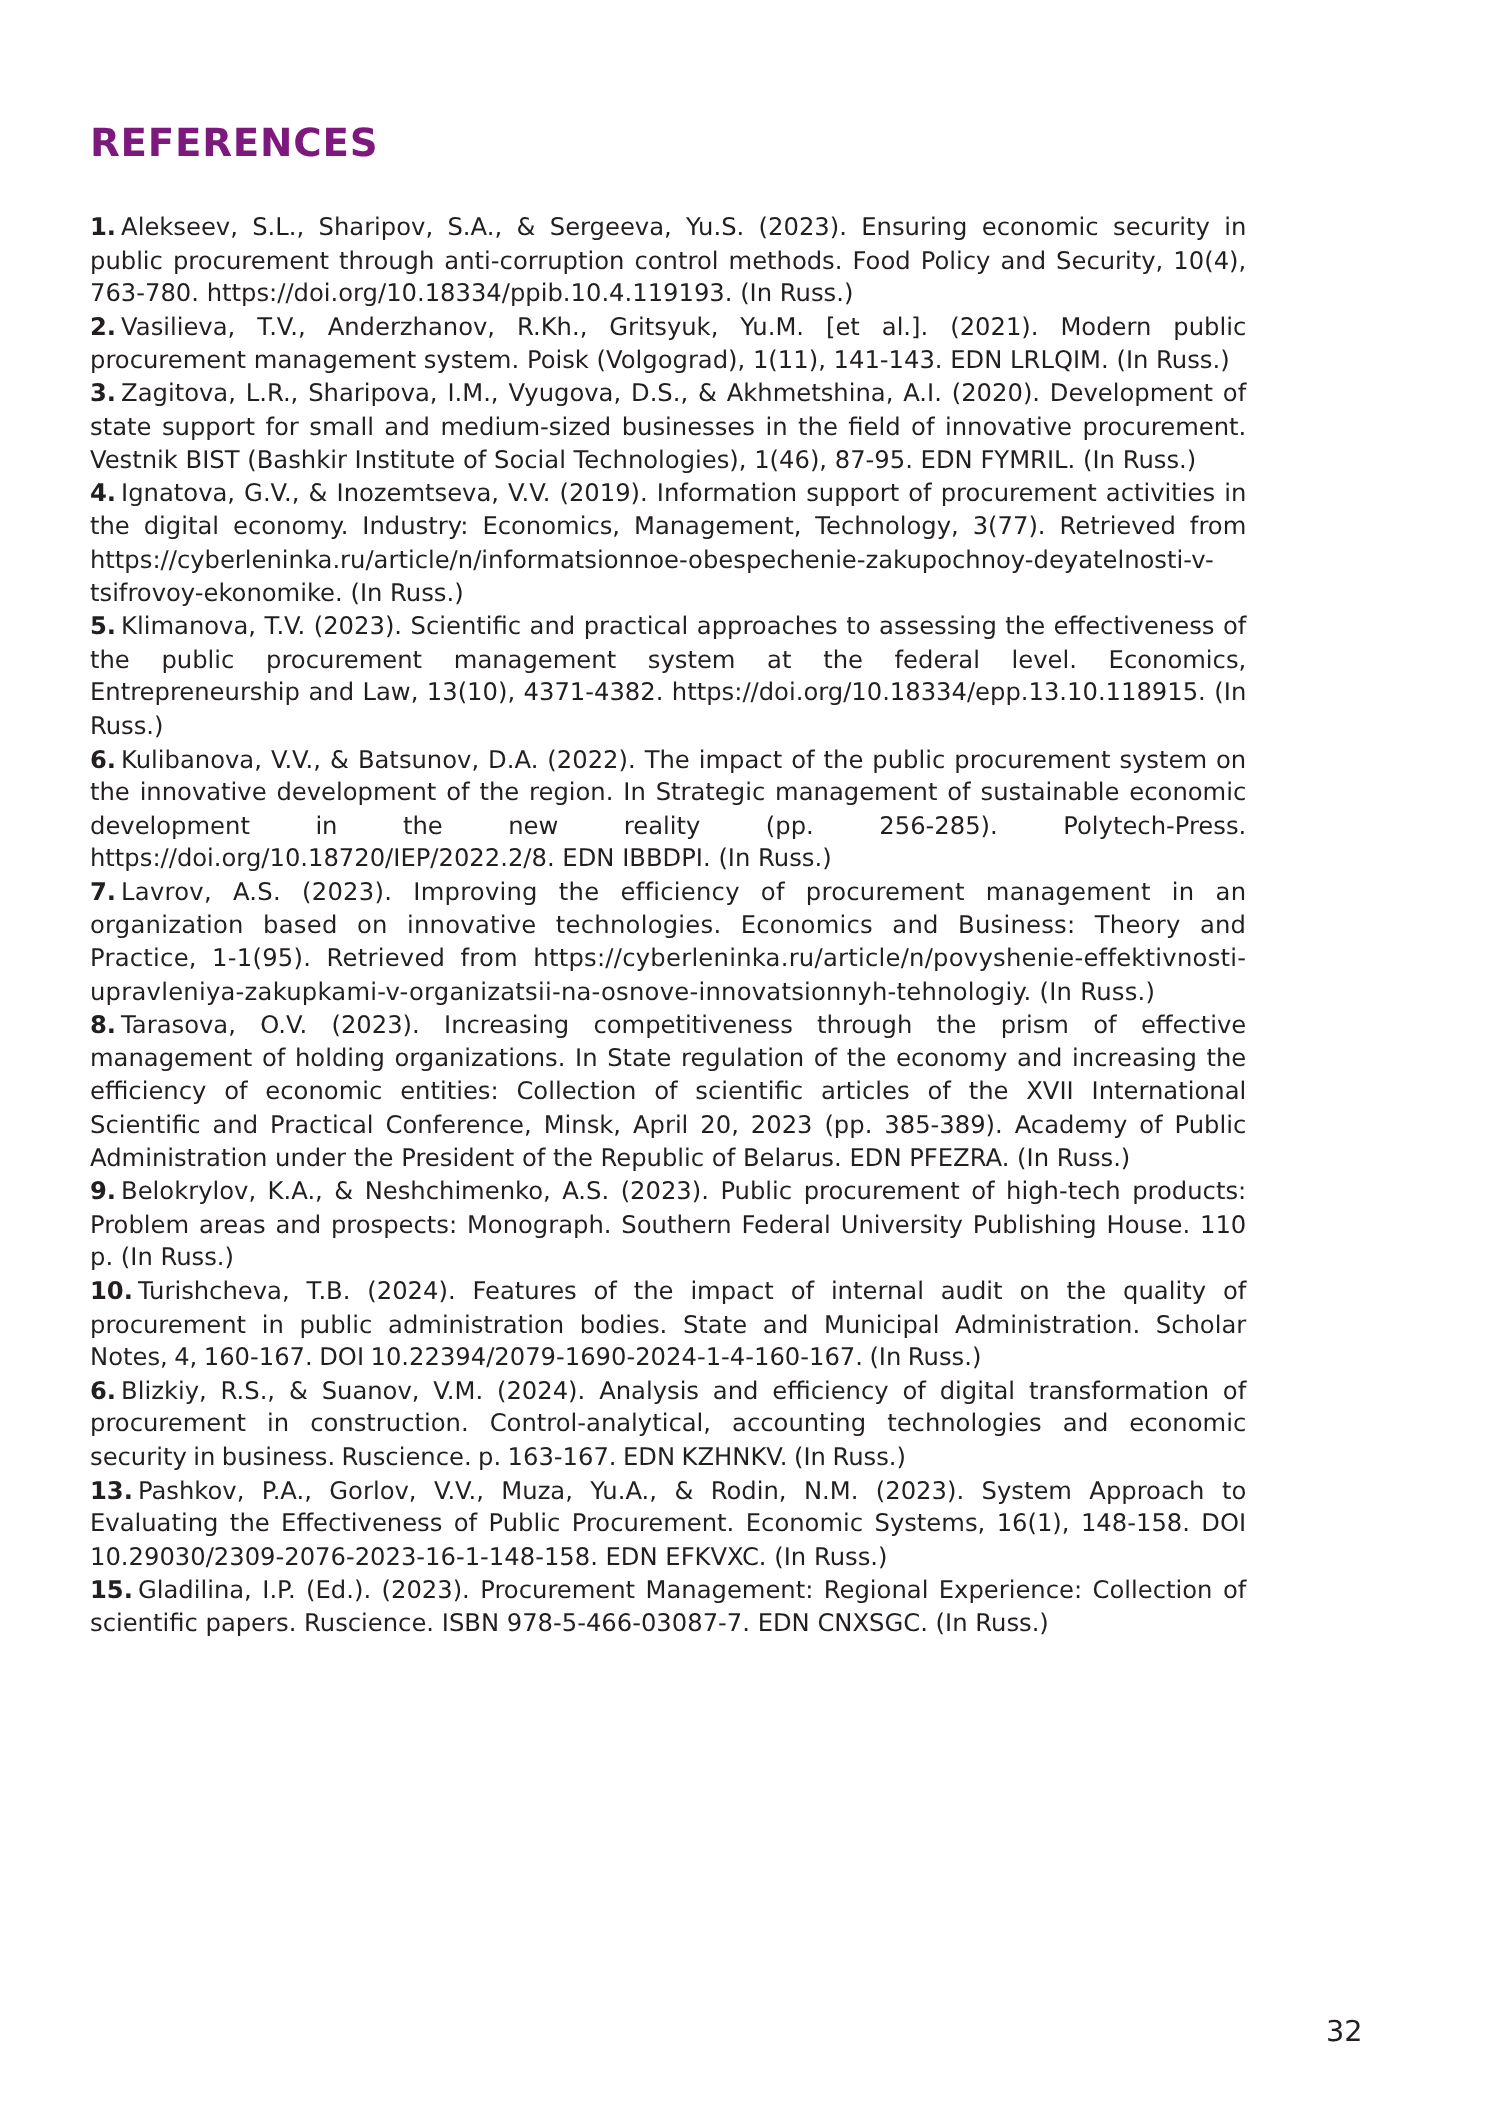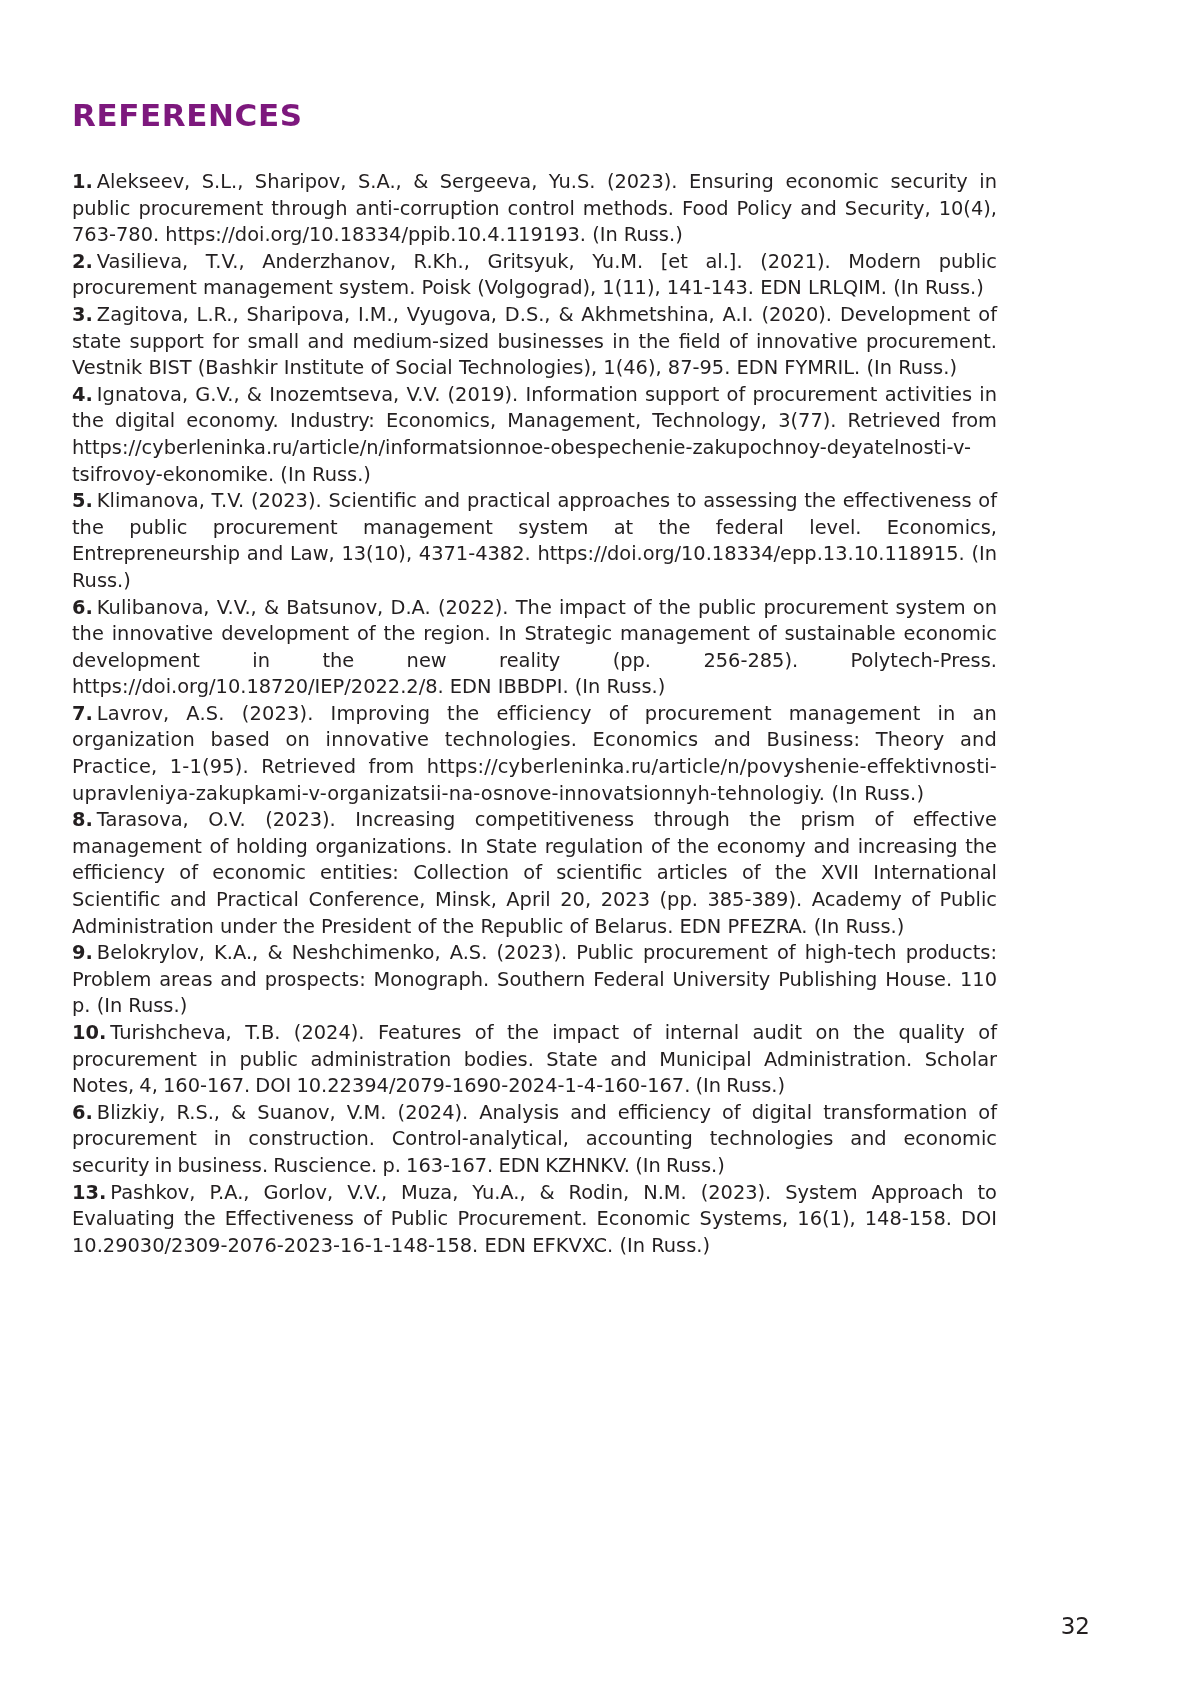--- a/index.html
+++ b/index.html
@@ -88,18 +88,19 @@
     <p class="ref"><span class="num">9.</span><span>Belokrylov, K.A., &amp; Neshchimenko, A.S. (2023). Public procurement of high-tech products: Problem areas and prospects: Monograph. Southern Federal University Publishing House. 110 p. (In Russ.)</span></p>
 
     <p class="ref tight"><span class="num">10.</span><span>Turishcheva, T.B. (2024). Features of the impact of internal audit on the quality of procurement in public administration bodies. State and Municipal Administration. Scholar Notes, 4, 160-167. DOI 10.22394/2079-1690-2024-1-4-160-167. (In Russ.)</span></p>
 
 
     <p class="ref tight"><span class="num">6.</span><span>Blizkiy, R.S., &amp; Suanov, V.M. (2024). Analysis and efficiency of digital transformation of procurement in construction. Control-analytical, accounting technologies and economic security in business. Ruscience. p. 163-167. EDN KZHNKV. (In Russ.)</span></p>
 
     <p class="ref"><span class="num">13.</span><span>Pashkov, P.A., Gorlov, V.V., Muza, Yu.A., &amp; Rodin, N.M. (2023). System Approach to Evaluating the Effectiveness of Public Procurement. Economic Systems, 16(1), 148-158. DOI 10.29030/2309-2076-2023-16-1-148-158. EDN EFKVXC. (In Russ.)</span></p>
 
 
+    <p class="ref"><span class="num">15.</span><span>Gladilina, I.P. (Ed.). (2023). Procurement Management: Regional Experience: Collection of scientific papers. Ruscience. ISBN 978-5-466-03087-7. EDN CNXSGC. (In Russ.)</span></p>
 
   </div>
 
   <div class="folio">32</div>
 
 </div>
 
 </body></html>

